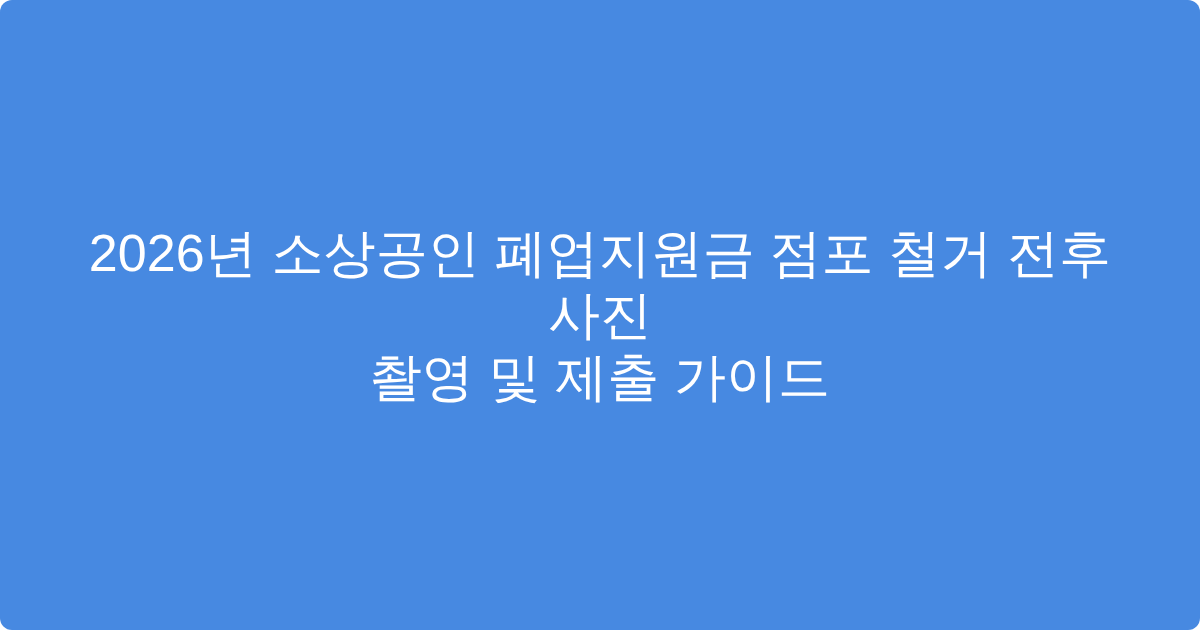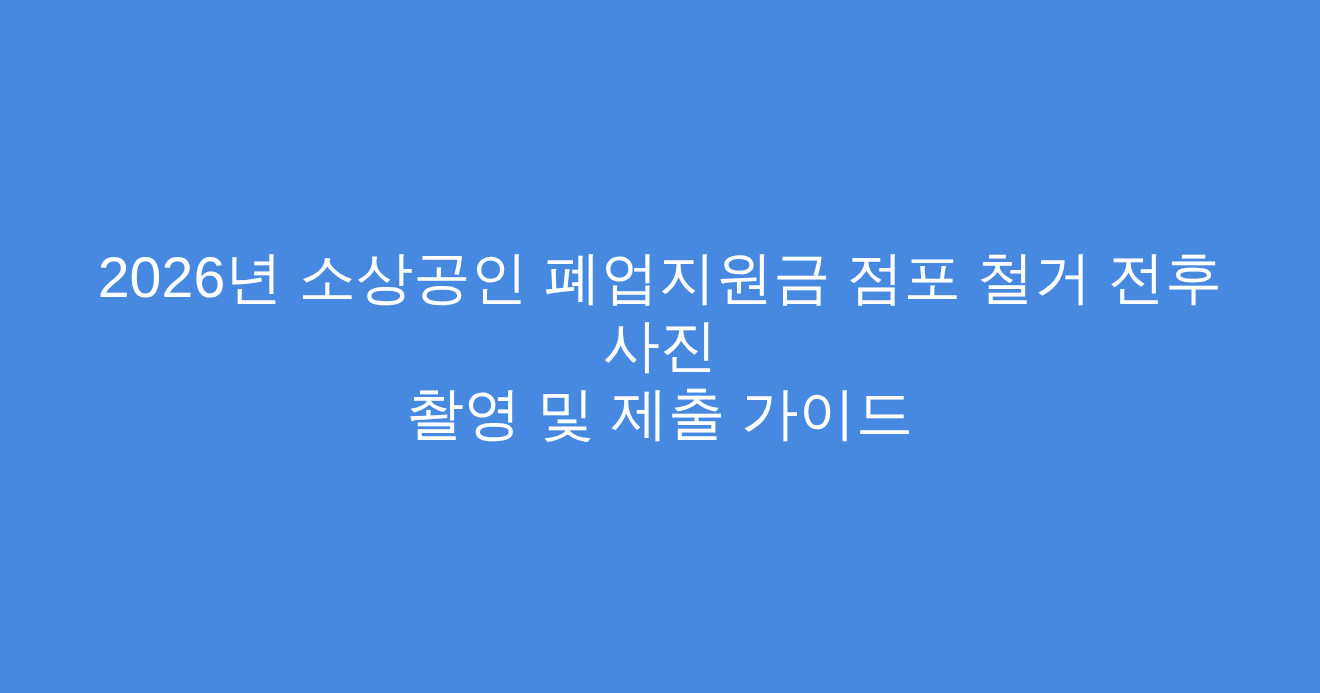--- a/index.html
+++ b/index.html
@@ -19,20 +19,21 @@
   .banner-card {
     position: relative;
     box-sizing: border-box;
     width: 1200px;
     height: 630px;
     background-color: #4789e1;
     display: flex;
     align-items: center;
     justify-content: center;
     padding: 0 76px;
+    border-radius: 12px;
   }
 
   
   .title-block {
     width: 100%;
     max-width: 1090px;
     text-align: center;
   }
 
   .banner-title {

